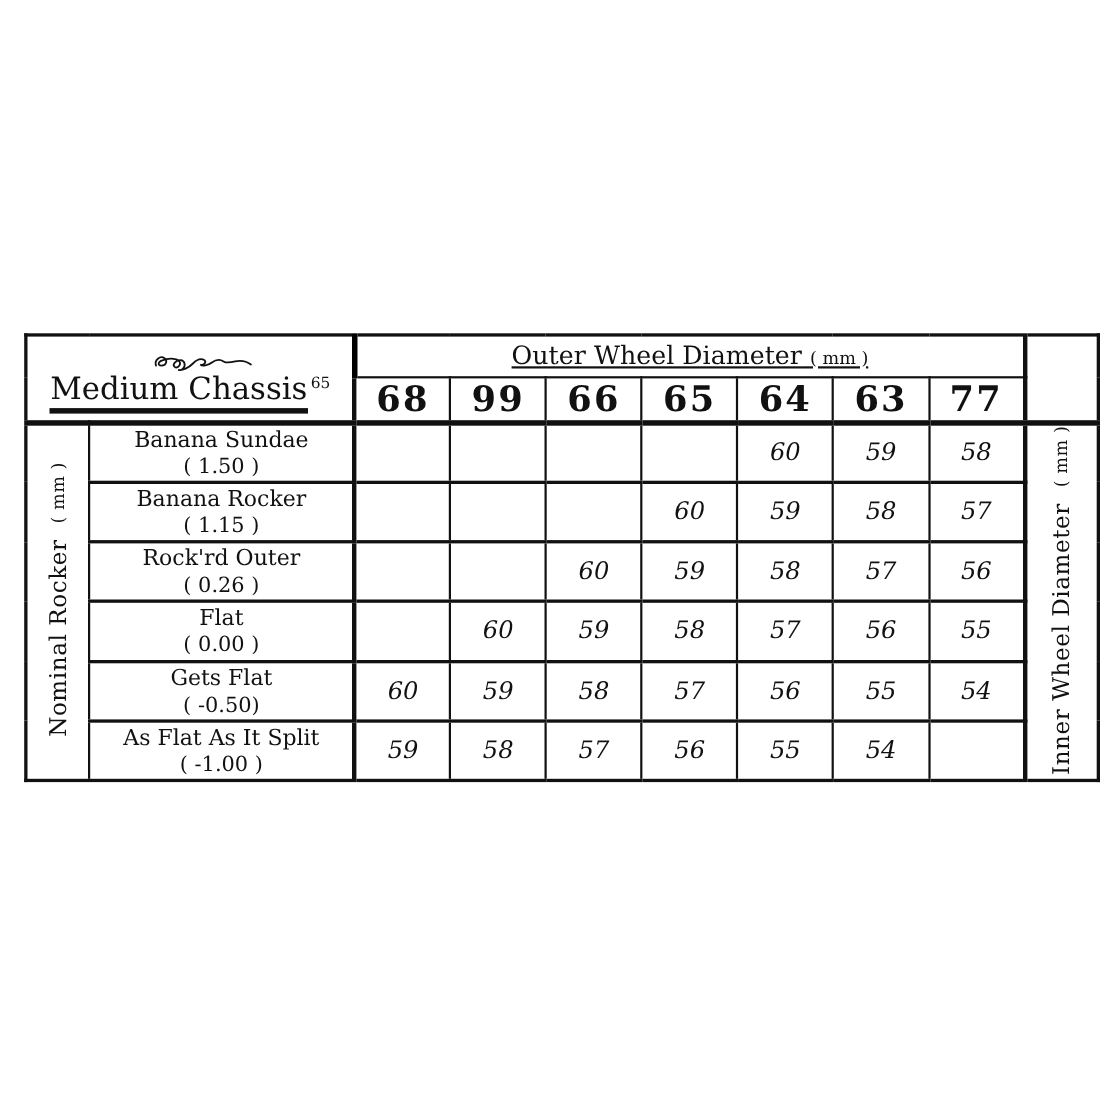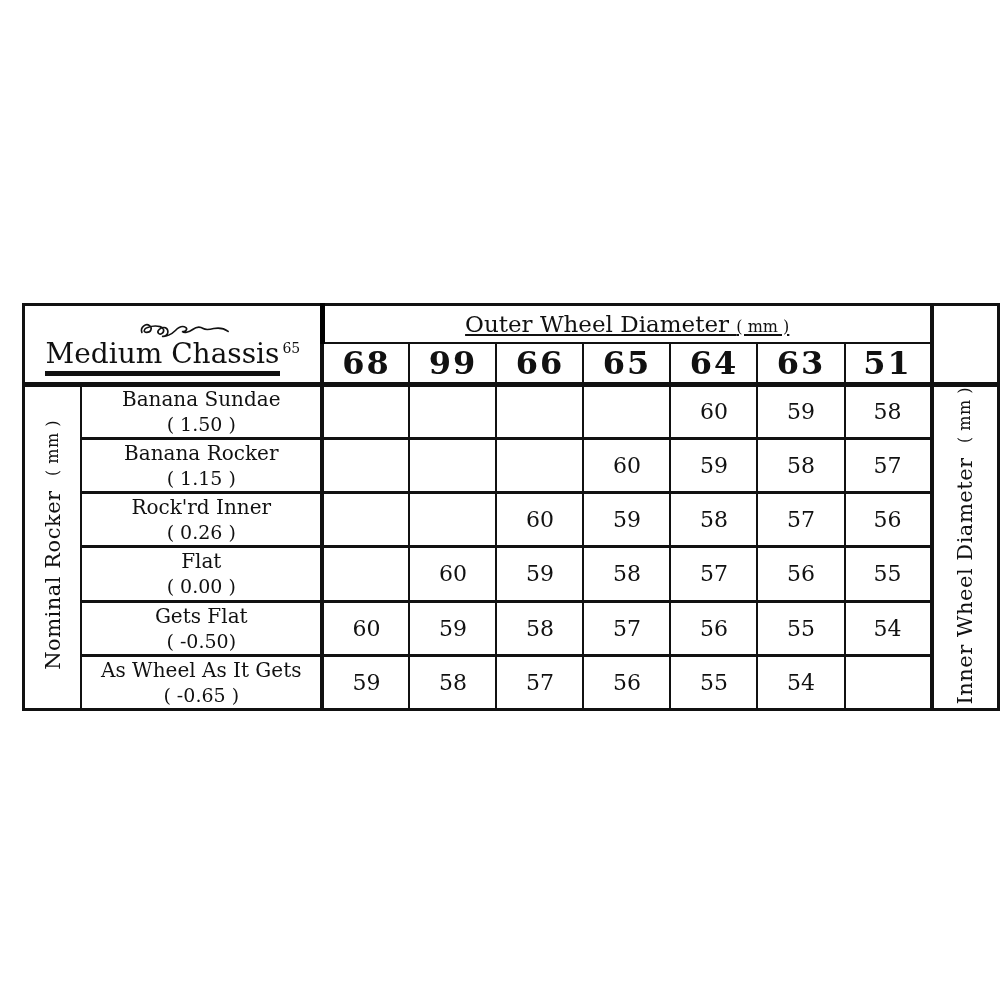--- a/index.html
+++ b/index.html
@@ -67,20 +67,21 @@
     border-top: 3px solid #111;
     border-bottom: 3px solid #111;
     border-left: 2px solid #111;
     border-right: 4px solid #111;
   }
   td.data-cell {
     border: 2px solid #111;
     border-top-width: 3px;
     border-bottom-width: 3px;
     font-size: 22px;
+    font-style: italic;
   }
   .row-name {
     font-size: 20px;
     line-height: 25px;
   }
   .row-paren {
     font-size: 19px;
     line-height: 24px;
   }
   
@@ -160,21 +161,21 @@
       <td class="spacer-cell" rowspan="2"></td>
     </tr>
 
     <tr style="height:32px">
       <td class="colhead-cell">68</td>
       <td class="colhead-cell">99</td>
       <td class="colhead-cell">66</td>
       <td class="colhead-cell">65</td>
       <td class="colhead-cell">64</td>
       <td class="colhead-cell">63</td>
-      <td class="colhead-cell">51</td>
+      <td class="colhead-cell">77</td>
     </tr>
 
     <tr style="height:53px">
       <td class="nominal-cell" rowspan="6">
         <span class="vert"><span>Nominal Rocker</span>&nbsp;&nbsp;<span class="unit">( mm )</span></span>
       </td>
       <td class="rowlabel-cell">
         <div class="row-name">Banana Sundae</div>
         <div class="row-paren">( 1.50 )</div>
       </td>
@@ -199,21 +200,21 @@
       <td class="data-cell"></td>
       <td class="data-cell"></td>
       <td class="data-cell">60</td>
       <td class="data-cell">59</td>
       <td class="data-cell">58</td>
       <td class="data-cell">57</td>
     </tr>
 
     <tr style="height:53px">
       <td class="rowlabel-cell">
-        <div class="row-name">Rock'rd Inner</div>
+        <div class="row-name">Rock'rd Outer</div>
         <div class="row-paren">( 0.26 )</div>
       </td>
       <td class="data-cell"></td>
       <td class="data-cell"></td>
       <td class="data-cell">60</td>
       <td class="data-cell">59</td>
       <td class="data-cell">58</td>
       <td class="data-cell">57</td>
       <td class="data-cell">56</td>
     </tr>
@@ -241,22 +242,22 @@
       <td class="data-cell">59</td>
       <td class="data-cell">58</td>
       <td class="data-cell">57</td>
       <td class="data-cell">56</td>
       <td class="data-cell">55</td>
       <td class="data-cell">54</td>
     </tr>
 
     <tr style="height:53px">
       <td class="rowlabel-cell">
-        <div class="row-name">As Wheel As It Gets</div>
-        <div class="row-paren">( -0.65 )</div>
+        <div class="row-name">As Flat As It Split</div>
+        <div class="row-paren">( -1.00 )</div>
       </td>
       <td class="data-cell">59</td>
       <td class="data-cell">58</td>
       <td class="data-cell">57</td>
       <td class="data-cell">56</td>
       <td class="data-cell">55</td>
       <td class="data-cell">54</td>
       <td class="data-cell"></td>
     </tr>
   </tbody>

